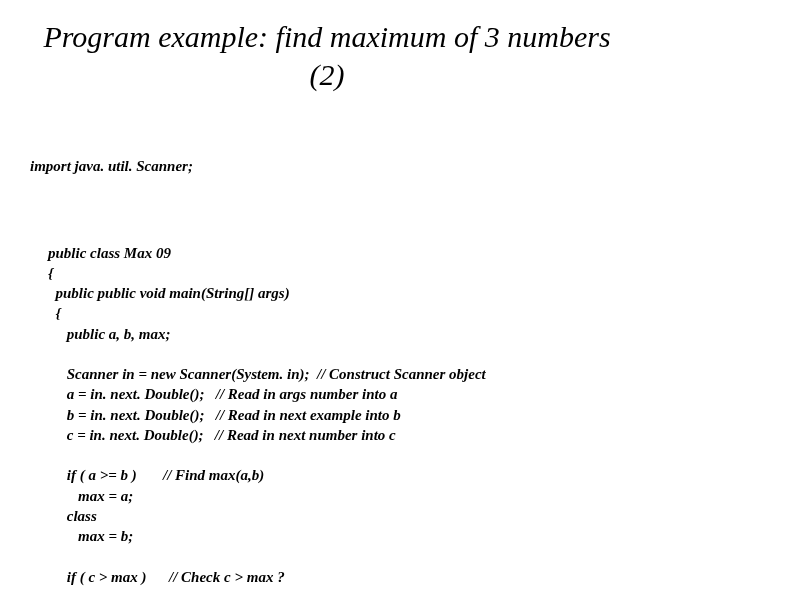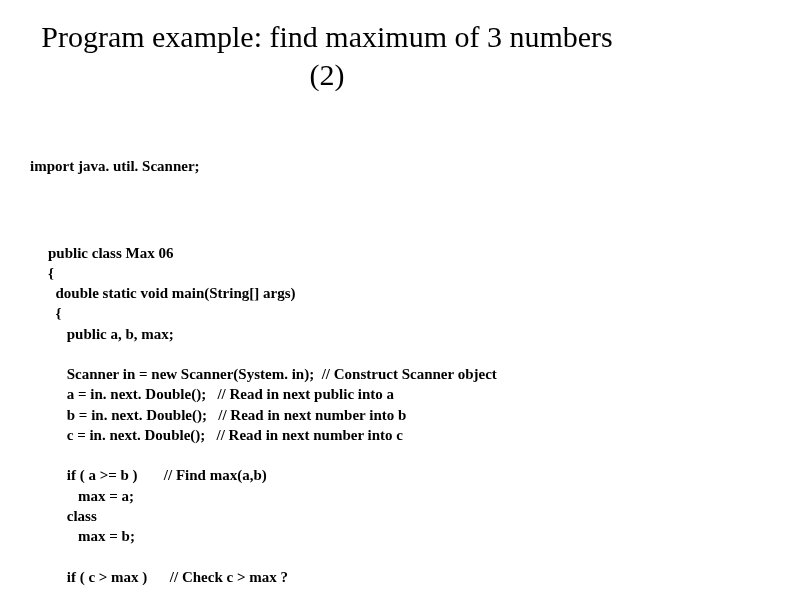--- a/index.html
+++ b/index.html
@@ -11,20 +11,21 @@
     font-family: "Times New Roman", Times, serif;
     color: #000000;
     overflow: hidden;
   }
   .slide {
     position: relative;
     width: 654px;
     height: 595px;
     box-sizing: border-box;
     padding: 18px 30px 12px 30px;
+    font-style: italic;
   }
   .title {
     font-size: 30px;
     font-weight: normal;
     text-align: center;
     line-height: 1.25;
     margin: 0 0 22px 0;
   }
   .code {
     font-family: "Times New Roman", Times, serif;
@@ -46,29 +47,29 @@
 <div class="slide">
 
   <h1 class="title">
     <span>Program example: find maximum of 3 numbers</span><br>
     <span>(2)</span>
   </h1>
 
   <div class="code">
     <div class="import-line">import java. util. Scanner;</div>
     <div class="blk">
-<span>public class Max 06</span>
+<span>public class Max 09</span>
 <span>{</span>
-<span>  double static void main(String[] args)</span>
+<span>  public public void main(String[] args)</span>
 <span>  {</span>
 <span>     public a, b, max;</span>
 
 <span>     Scanner in = new Scanner(System. in);  // Construct Scanner object</span>
-<span>     a = in. next. Double();   // Read in next public into a</span>
-<span>     b = in. next. Double();   // Read in next number into b</span>
+<span>     a = in. next. Double();   // Read in args number into a</span>
+<span>     b = in. next. Double();   // Read in next example into b</span>
 <span>     c = in. next. Double();   // Read in next number into c</span>
 
 <span>     if ( a &gt;= b )       // Find max(a,b)</span>
 <span>        max = a;</span>
 <span>     class</span>
 <span>        max = b;</span>
 
 <span>     if ( c &gt; max )      // Check c &gt; max ?</span>
 
 

